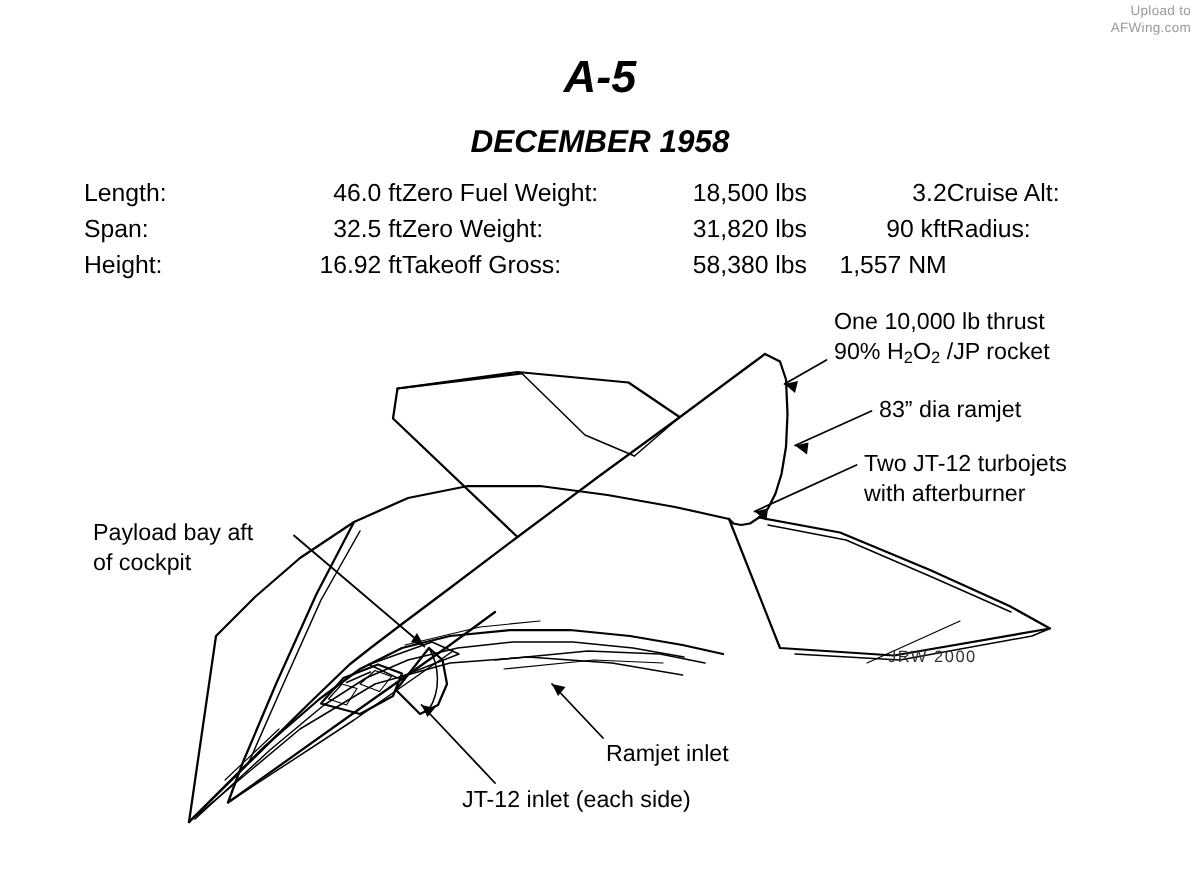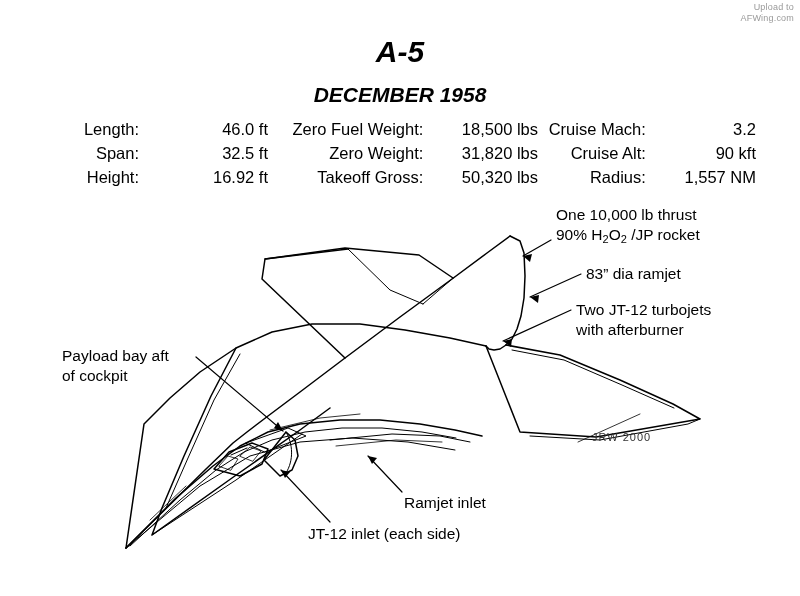--- a/index.html
+++ b/index.html
@@ -75,21 +75,21 @@
     row-gap: 2px;
     font-size: 16.5px;
     line-height: 22px;
   }
   .spec-col-1 { width: 212px; }
   .spec-col-2 { width: 270px; }
   .spec-col-3 { width: 218px; }
   .spec-col-1 .k { padding-right: 46px; }
   .spec-col-2 .k { padding-right: 14px; }
   .spec-col-3 .k { padding-right: 28px; }
-  .spec-col .k { text-align: right; white-space: nowrap; }
+  .spec-col .k { text-align: left; white-space: nowrap; }
   .spec-col .v { text-align: right; white-space: nowrap; }
 
   
   #drawing {
     position: absolute;
     left: 0;
     top: 0;
     width: 800px;
     height: 596px;
   }
@@ -170,25 +170,24 @@
       <div class="k">Height:</div>
       <div class="v">16.92 ft</div>
     </div>
 
     <div class="spec-col spec-col-2">
       <div class="k">Zero Fuel Weight:</div>
       <div class="v">18,500 lbs</div>
       <div class="k">Zero Weight:</div>
       <div class="v">31,820 lbs</div>
       <div class="k">Takeoff Gross:</div>
-      <div class="v">50,320 lbs</div>
+      <div class="v">58,380 lbs</div>
     </div>
 
     <div class="spec-col spec-col-3">
-      <div class="k">Cruise Mach:</div>
       <div class="v">3.2</div>
       <div class="k">Cruise Alt:</div>
       <div class="v">90 kft</div>
       <div class="k">Radius:</div>
       <div class="v">1,557 NM</div>
     </div>
   </div>
 
   <svg id="drawing" viewBox="0 0 800 596">
 

